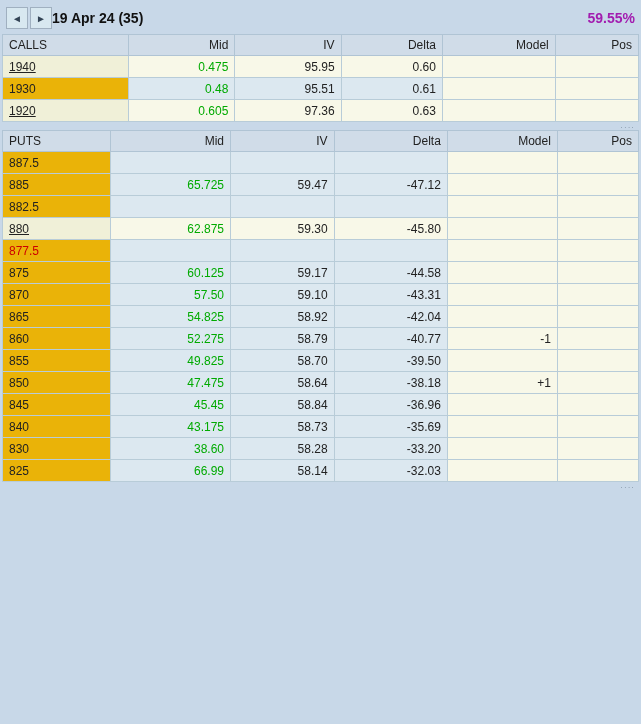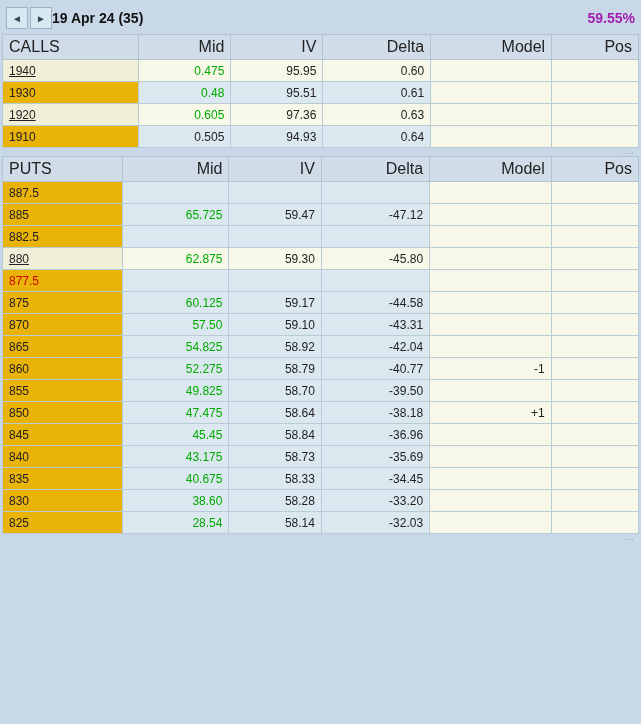--- a/index.html
+++ b/index.html
@@ -106,21 +106,21 @@
       position: absolute;
       right: 4px;
       top: 1px;
       color: #8899aa;
       font-size: 8px;
       letter-spacing: 1px;
     }
     .section-header th {
       background: #d0dce8;
       font-weight: normal;
-      font-size: 16px;
+      font-size: 12px;
     }
     td.pos-val-empty {
       background: #f8f8e8;
     }
   </style>
 </head>
 <body>
 
 <div class="container">
 
@@ -162,28 +162,20 @@
     <td class="pos-val-empty"></td>
   </tr>
         <tr class="highlight-yellow">
     <td class="col-label">1920</td>
     <td style="color:#00aa00;">0.605</td>
     <td>97.36</td>
     <td>0.63</td>
     <td class="pos-val-empty"></td>
     <td class="pos-val-empty"></td>
   </tr>
-        <tr>
-    <td class="col-label">1910</td>
-    <td style="">0.505</td>
-    <td>94.93</td>
-    <td>0.64</td>
-    <td class="pos-val-empty"></td>
-    <td class="pos-val-empty"></td>
-  </tr>
       </tbody>
   </table>
 
   <div class="resize-handle">
     <span class="resize-dots">····</span>
   </div>
 
   <table class="options-table">
     <thead>
       <tr class="section-header">
@@ -294,38 +286,30 @@
   </tr>
         <tr>
     <td class="col-label" style="">840</td>
     <td style="color:#00aa00;">43.175</td>
     <td>58.73</td>
     <td>-35.69</td>
     <td class="pos-val-empty"></td>
     <td class="pos-val-empty"></td>
   </tr>
         <tr>
-    <td class="col-label" style="">835</td>
-    <td style="color:#00aa00;">40.675</td>
-    <td>58.33</td>
-    <td>-34.45</td>
-    <td class="pos-val-empty"></td>
-    <td class="pos-val-empty"></td>
-  </tr>
-        <tr>
     <td class="col-label" style="">830</td>
     <td style="color:#00aa00;">38.60</td>
     <td>58.28</td>
     <td>-33.20</td>
     <td class="pos-val-empty"></td>
     <td class="pos-val-empty"></td>
   </tr>
         <tr>
     <td class="col-label" style="">825</td>
-    <td style="color:#00aa00;">28.54</td>
+    <td style="color:#00aa00;">66.99</td>
     <td>58.14</td>
     <td>-32.03</td>
     <td class="pos-val-empty"></td>
     <td class="pos-val-empty"></td>
   </tr>
       </tbody>
   </table>
 
   <div class="resize-handle">
     <span class="resize-dots">····</span>

